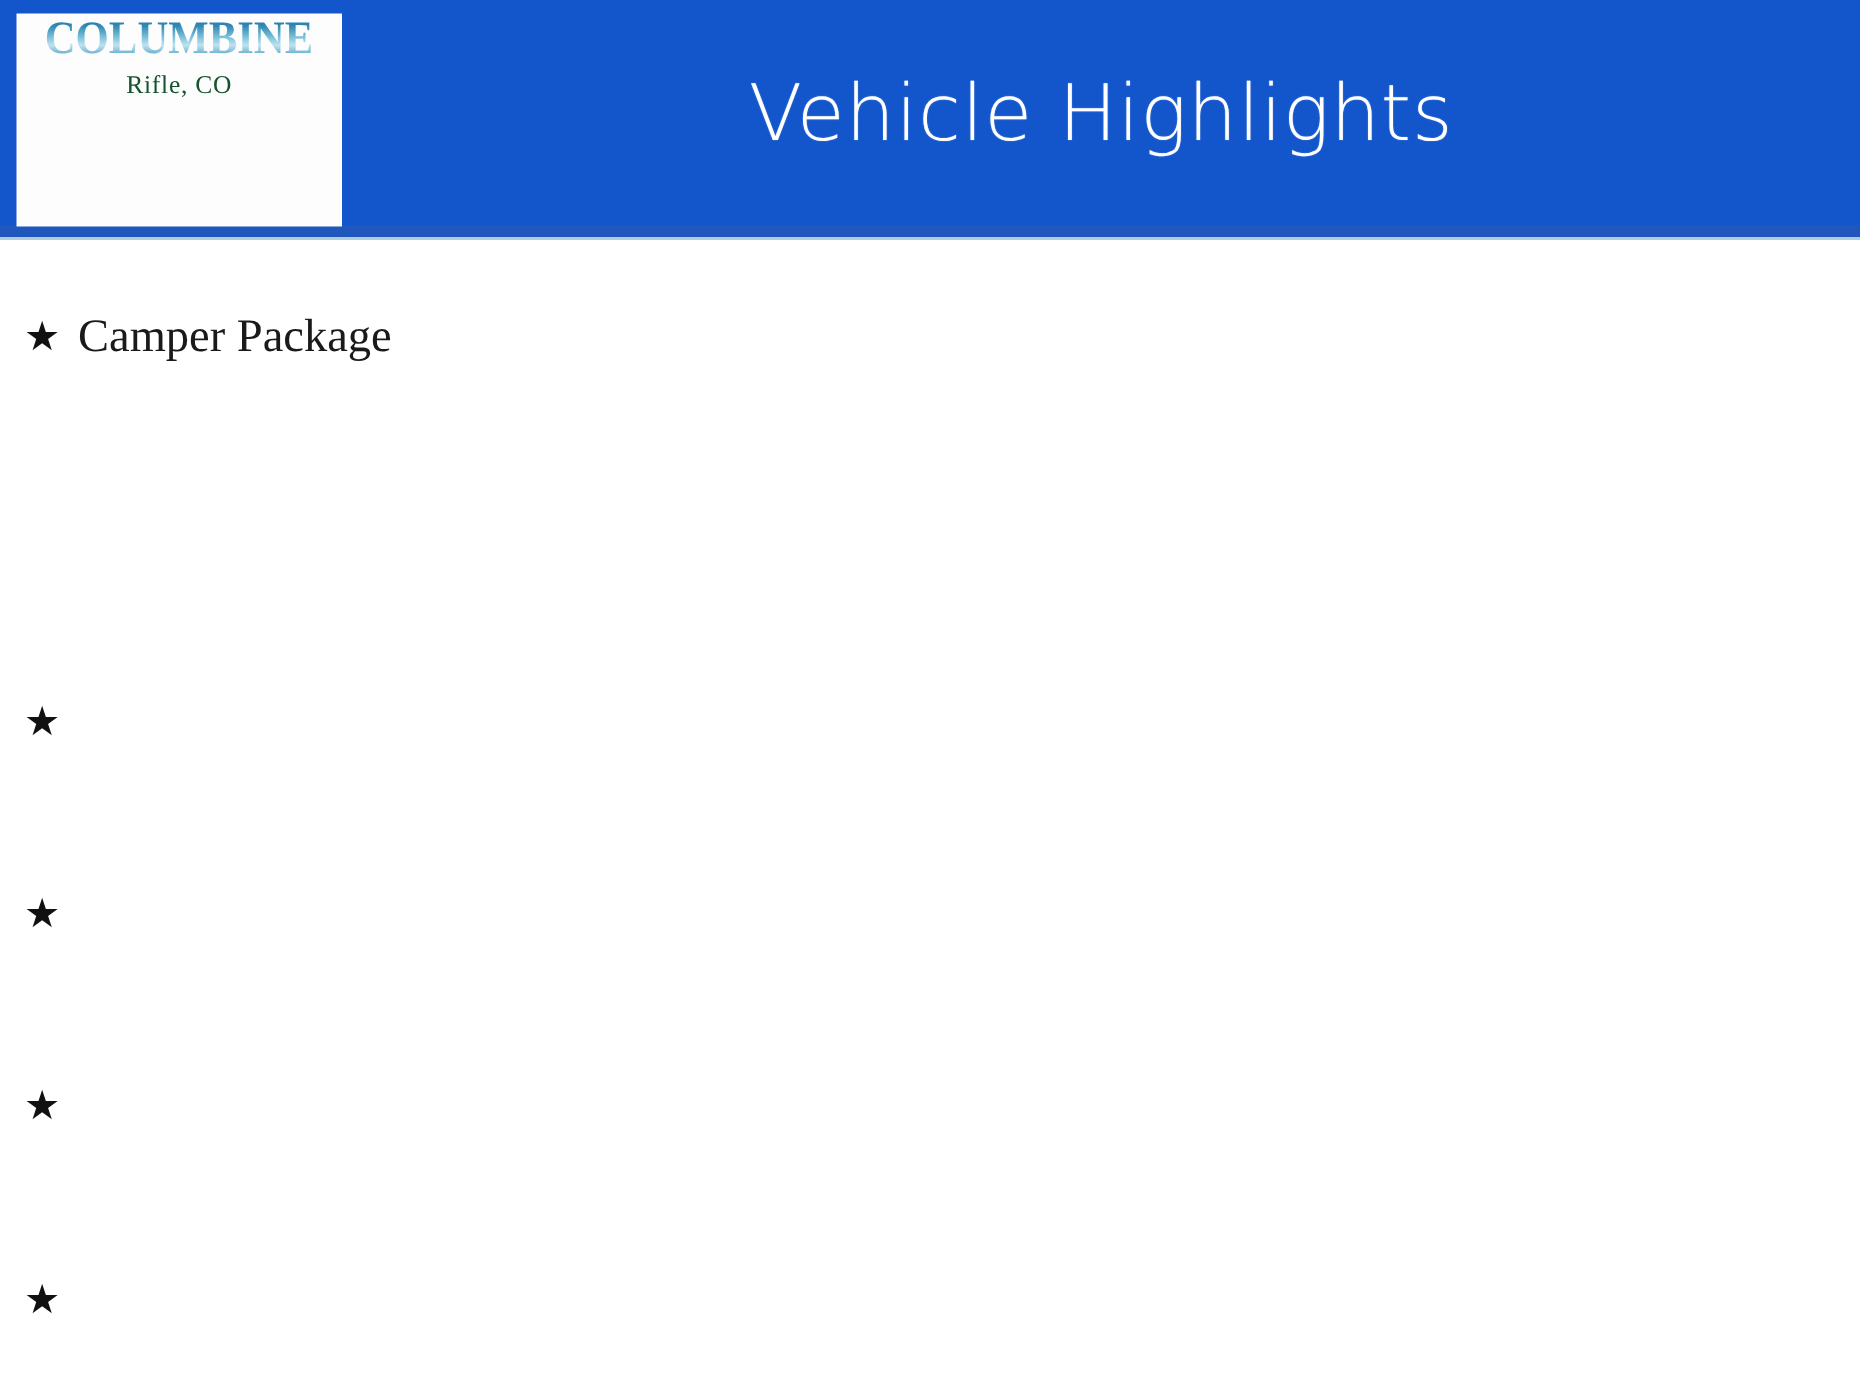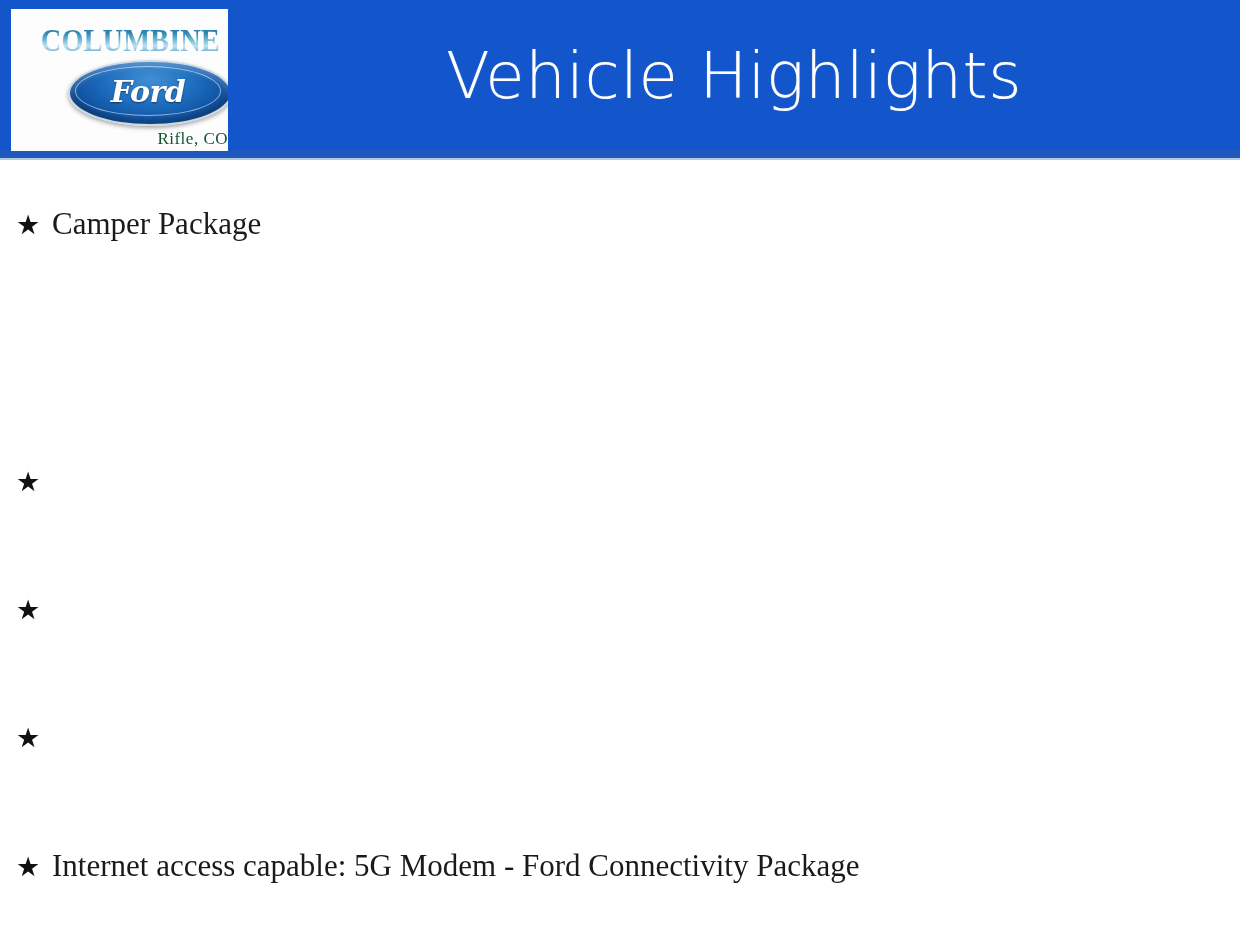--- a/index.html
+++ b/index.html
@@ -47,23 +47,23 @@
   .logo-box {
     position: absolute;
     left: 11px;
     top: 9px;
     width: 217px;
     height: 142px;
     background: #fdfdfd;
     box-sizing: border-box;
     display: flex;
     flex-direction: column;
-    align-items: flex-end;
+    align-items: center;
     justify-content: flex-start;
-    padding-top: 16px;
+    padding-top: 0;
     overflow: hidden;
   }
   .logo-columbine {
     font-family: "Liberation Serif", serif;
     font-weight: 700;
     font-size: 31px;
     line-height: 1;
     letter-spacing: 0px;
     transform: scaleX(0.92);
     background: linear-gradient(180deg, #1d6f9e 0%, #2f87b4 26%, #7fc3dc 52%, #bfe2ef 68%, #6fb3d2 86%, #2a7ba7 100%);
@@ -126,21 +126,21 @@
     left: 228px;
     top: 0;
     width: 1012px;
     height: 152px;
     display: flex;
     align-items: center;
     justify-content: center;
     color: #ffffff;
     font-family: "DejaVu Sans", sans-serif;
     font-weight: 300;
-    font-size: 64px;
+    font-size: 52px;
     letter-spacing: 0.5px;
     white-space: nowrap;
     text-shadow: 0 0 1px rgba(255,255,255,.4);
   }
 
   
   .content {
     position: absolute;
     left: 0;
     top: 160px;
@@ -184,25 +184,20 @@
 <body>
 
 <div class="banner">
   <div class="banner-underline"></div>
 </div>
 <div class="banner-hairline"></div>
 
 <div class="logo-box">
   <div class="logo-columbine">COLUMBINE</div>
 
-  <div class="logo-oval-wrap">
-    <div class="logo-oval"></div>
-    <div class="logo-oval-inner"></div>
-    <div class="logo-ford">Ford</div>
-  </div>
 
   <div class="logo-city">Rifle, CO</div>
 </div>
 
 <div class="banner-title">Vehicle Highlights</div>
 
 <div class="content">
   <div class="bullet-row" style="top:40px;">
     <span class="bullet-star">★</span>
     <span class="bullet-text">Camper Package</span>
@@ -216,15 +211,14 @@
   <div class="bullet-row" style="top:425px;">
     <span class="bullet-star">★</span>
   </div>
 
   <div class="bullet-row" style="top:553px;">
     <span class="bullet-star">★</span>
   </div>
 
   <div class="bullet-row" style="top:682px;">
     <span class="bullet-star">★</span>
-    <span class="bullet-text">Internet access capable: 5G Modem - Ford Connectivity Package</span>
   </div>
 </div>
 
 </body></html>

